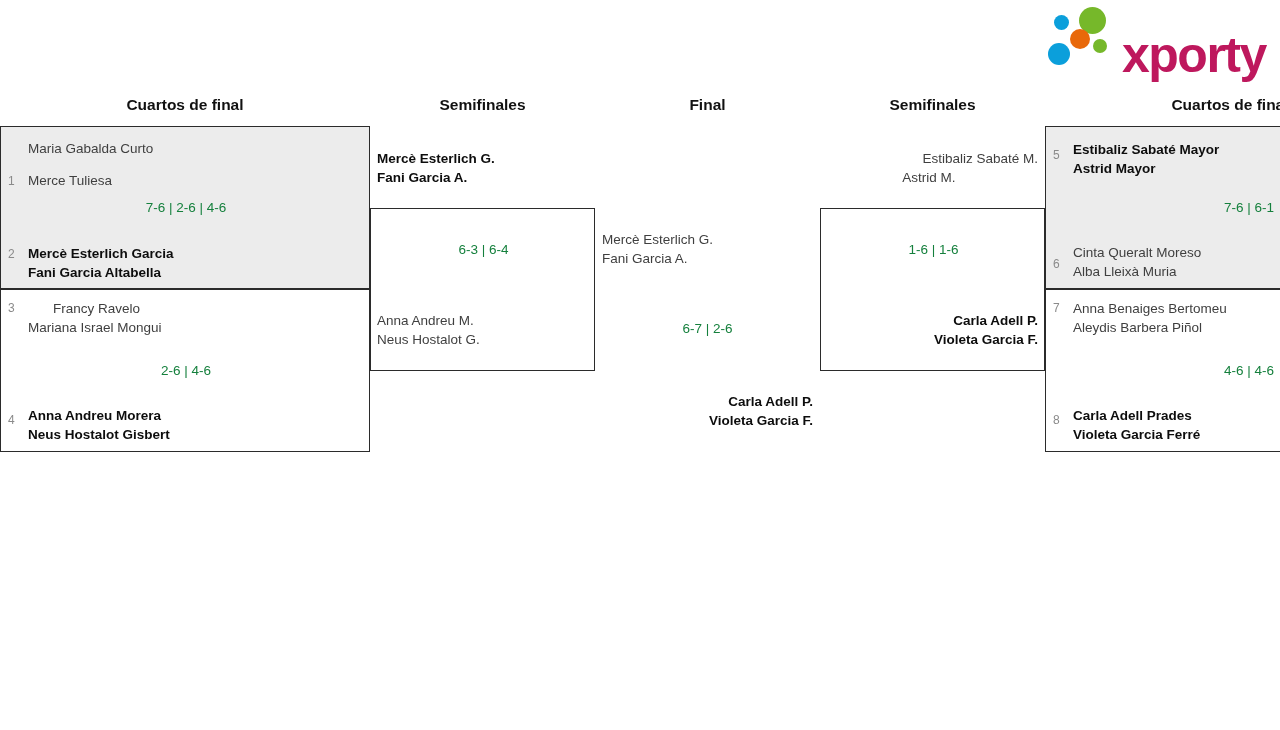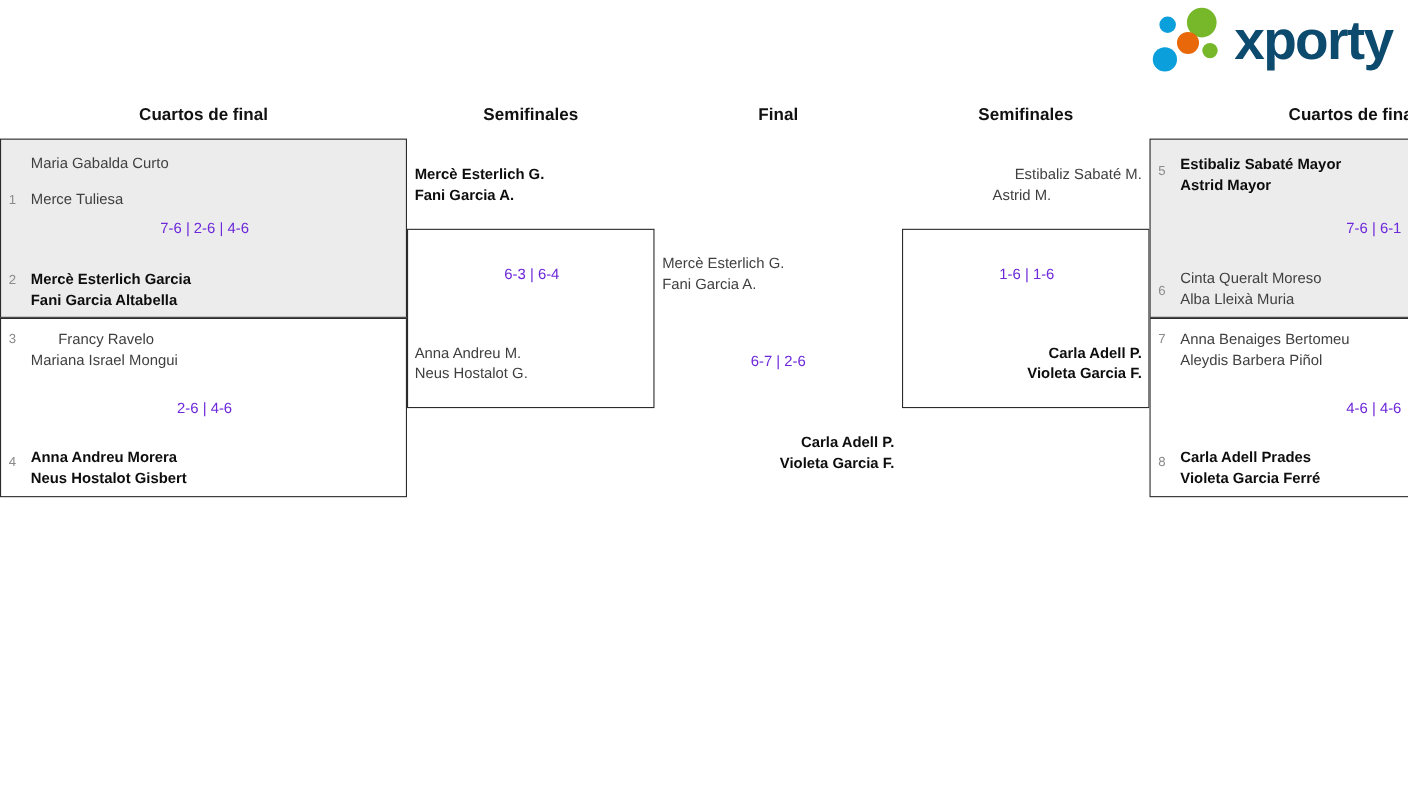--- a/index.html
+++ b/index.html
@@ -37,26 +37,26 @@
   
   #logo {
     position: absolute;
     right: 6px; top: 4px;
     width: 232px; height: 66px;
   }
   #logo-dots { position: absolute; left: 6px; top: 3px; width: 78px; height: 62px; }
   .dot { position: absolute; border-radius: 50%; }
   #logo-wordmark {
     position: absolute;
-    left: 80px; top: 2px;
+    left: 80px; top: 20px;
     font-size: 50px;
     font-weight: bold;
     letter-spacing: -1.5px;
     line-height: 62px;
-    color: #0c4a6e;
+    color: #be185d;
   }
 
   
   .round-header {
     position: absolute;
     top: 96px;
     font-size: 15.5px;
     font-weight: bold;
     color: #111111;
     text-align: center;
@@ -86,21 +86,21 @@
     position: absolute;
     font-size: 12px;
     color: #8a8a8a;
     line-height: 19px;
     white-space: nowrap;
   }
 
   .score {
     position: absolute;
     font-size: 13.5px;
-    color: #6d28d9;
+    color: #15803d;
     white-space: nowrap;
   }
   .score.center { text-align: center; }
   .score.right { text-align: right; }
 </style>
 </head>
 <body>
 
 <div id="header">
 

